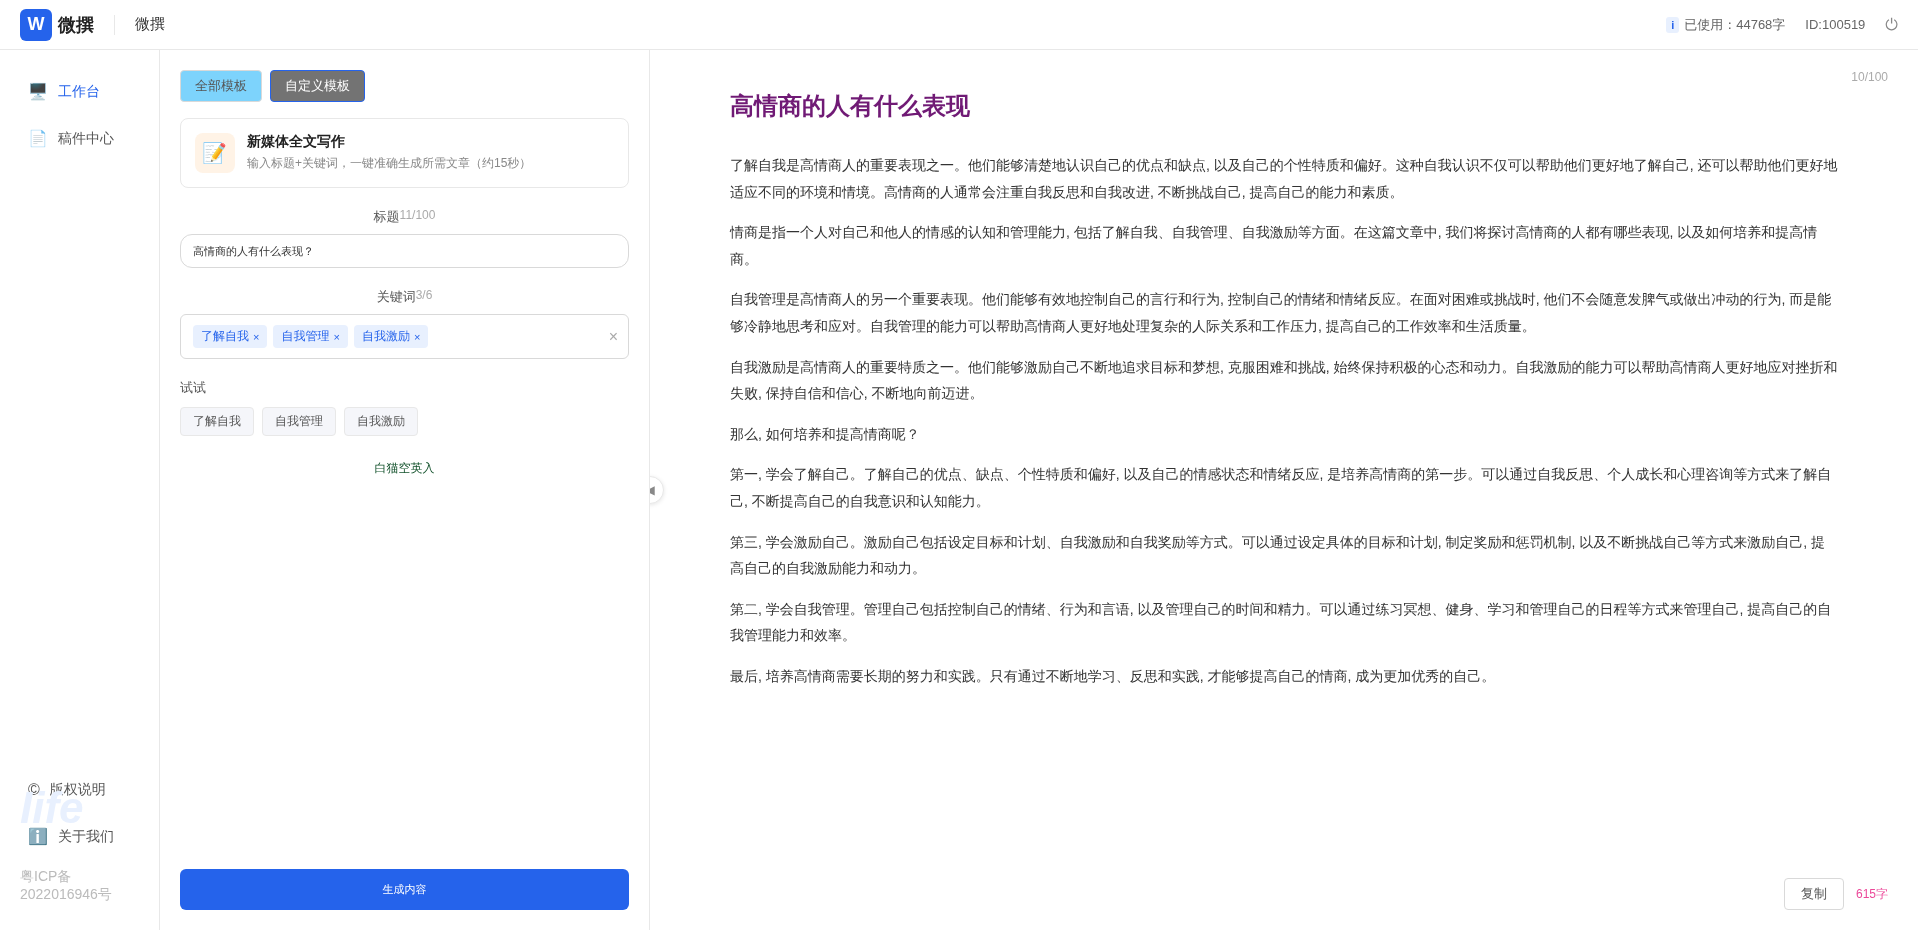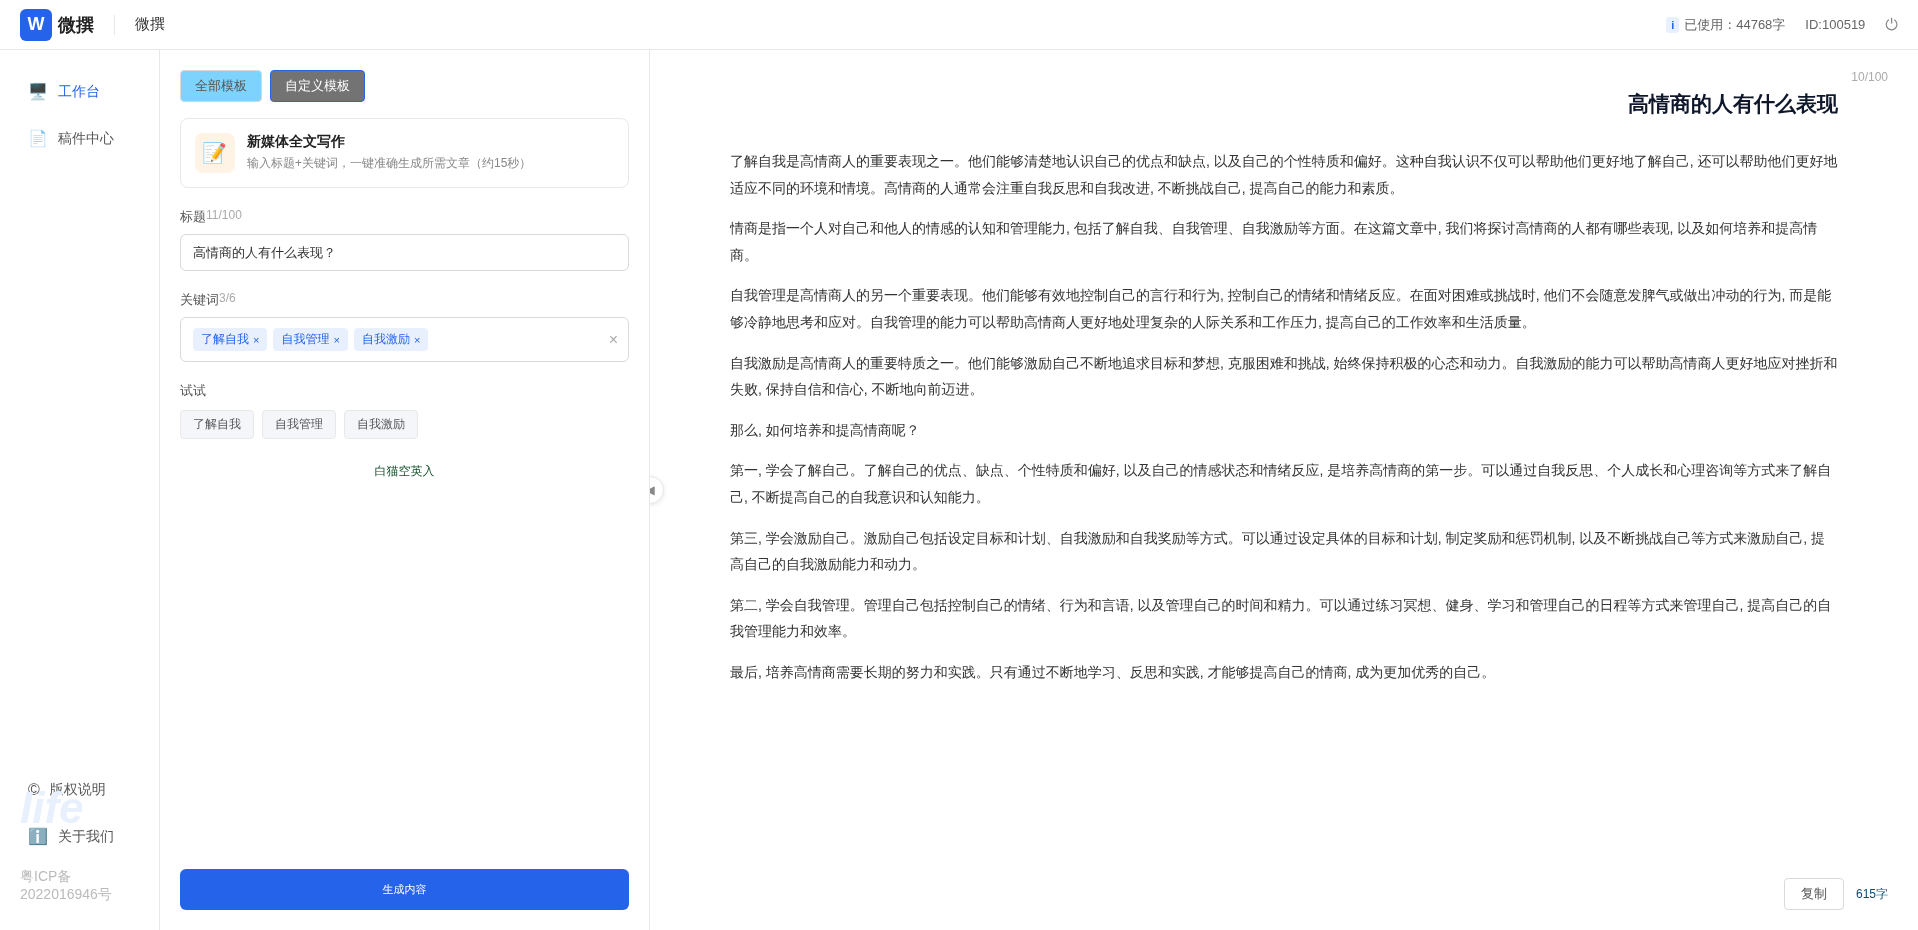--- a/index.html
+++ b/index.html
@@ -133,32 +133,32 @@
       flex-shrink: 0;
     }
     .template-info { flex: 1; }
     .template-name { font-size: 14px; font-weight: 600; color: #222; margin-bottom: 4px; }
     .template-desc { font-size: 12px; color: #888; }
 
     
     .form-section { margin-bottom: 20px; }
     .form-label {
       display: flex;
-      justify-content: flex-start;
+      justify-content: center;
       font-size: 13px;
       color: #555;
       margin-bottom: 8px;
     }
     .form-count { color: #aaa; font-size: 12px; }
     .form-input {
       width: 100%;
       border: 1px solid #d9d9d9;
-      border-radius: 6px;
+      border-radius: 12px;
       padding: 10px 12px;
-      font-size: 13px;
+      font-size: 11px;
       color: #333;
       outline: none;
     }
 
     
     .keywords-container {
       border: 1px solid #d9d9d9;
       border-radius: 6px;
       padding: 10px 12px;
       display: flex;
@@ -255,24 +255,24 @@
 
     .article-page-count {
       position: absolute;
       top: 20px;
       right: 30px;
       font-size: 12px;
       color: #aaa;
     }
 
     .article-title {
-      font-size: 21px;
+      font-size: 24px;
       font-weight: 700;
-      text-align: right;
-      color: #0f172a;
+      text-align: left;
+      color: #701a75;
       margin-bottom: 30px;
     }
 
     .article-content {
       font-size: 14px;
       color: #333;
       line-height: 1.9;
     }
     .article-content p {
       margin-bottom: 14px;
@@ -289,21 +289,21 @@
     }
     .copy-btn {
       background: #fff;
       border: 1px solid #d9d9d9;
       border-radius: 4px;
       padding: 6px 16px;
       font-size: 13px;
       color: #555;
       cursor: pointer;
     }
-    .word-count { font-size: 12px; color: #0c4a6e; }
+    .word-count { font-size: 12px; color: #ec4899; }
 
     
     .collapse-toggle {
       position: absolute;
       left: -14px;
       top: 50%;
       transform: translateY(-50%);
       width: 28px;
       height: 28px;
       background: #fff;

